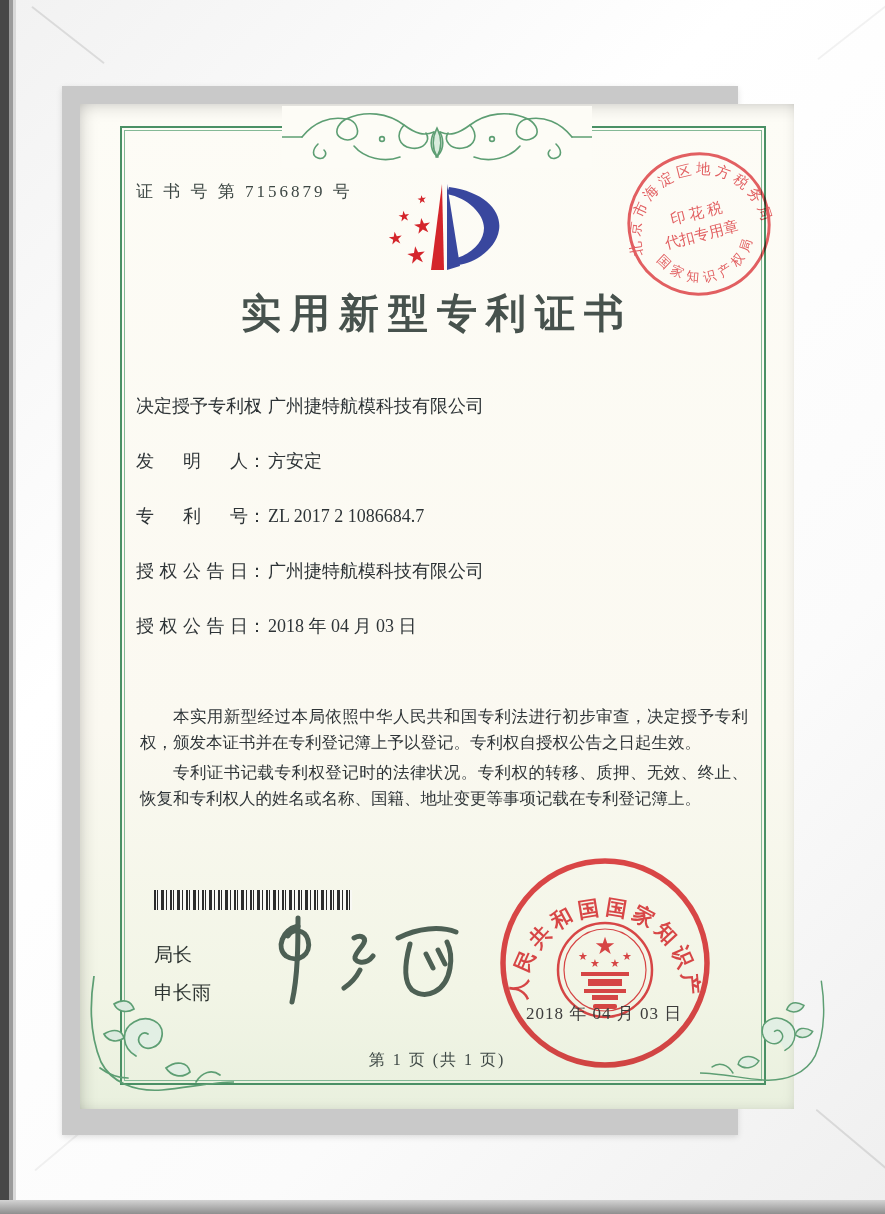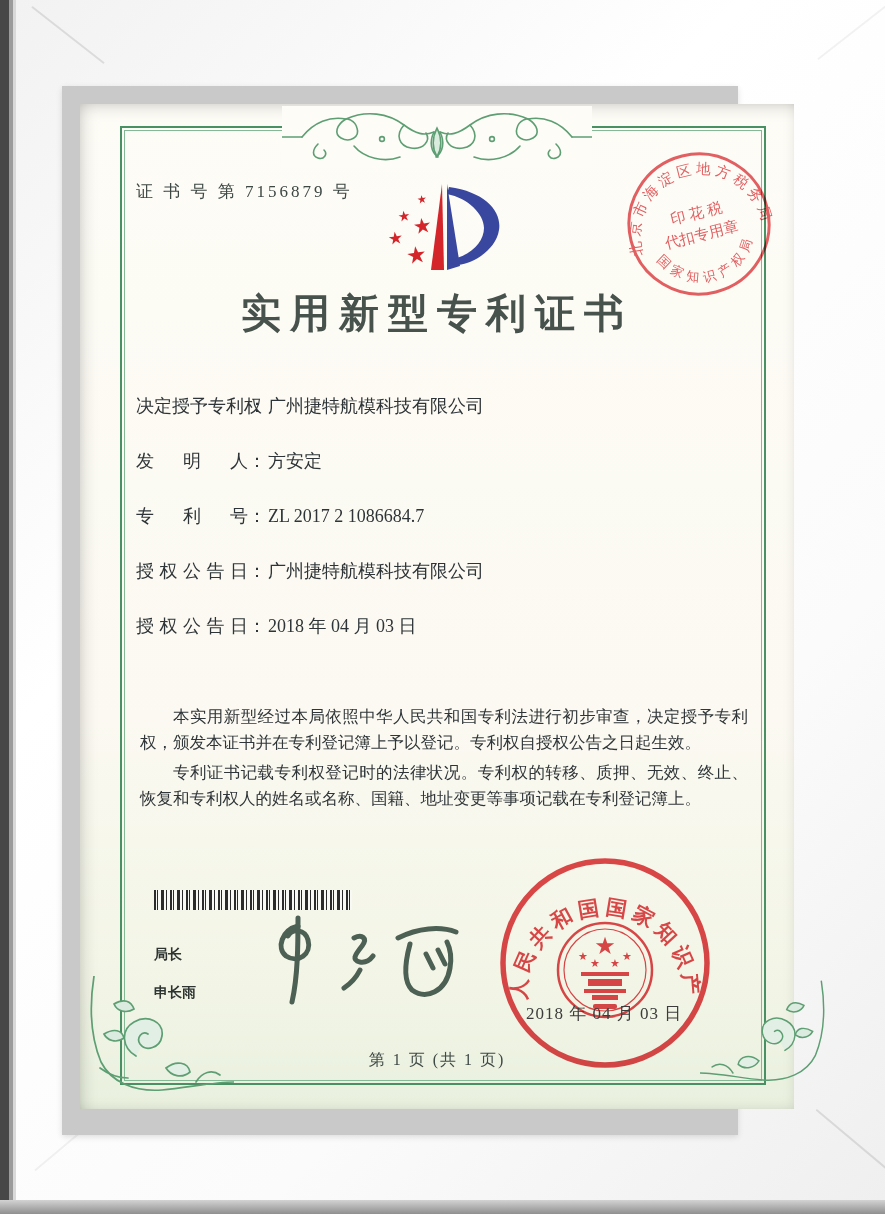--- a/index.html
+++ b/index.html
@@ -46,21 +46,21 @@
   .fields{position:absolute;left:56px;top:292px;right:36px;font-size:18px;color:#2e3437;}
   .frow{height:20px;line-height:20px;margin-bottom:35px;white-space:nowrap;}
   .flabel{display:inline-block;width:112px;text-align:justify;text-align-last:justify;}
   .fsep{display:inline-block;margin-right:2px;}
   .paras{position:absolute;left:56px;top:596px;width:616px;font-size:16.5px;line-height:26px;
     text-align:justify;color:#2f3538;}
   .paras p{margin:4px;text-indent:2em;}
   
   .barcode{position:absolute;left:74px;top:786px;width:198px;height:20px;
     background:repeating-linear-gradient(90deg,#2b2b2b 0 2px,#f8f8f4 2px 3px,#2b2b2b 3px 4px,#f8f8f4 4px 7px,#2b2b2b 7px 10px,#f8f8f4 10px 12px,#2b2b2b 12px 13px,#f8f8f4 13px 16px);}
-  .sig-block{position:absolute;left:74px;top:832px;font-size:14px;font-weight:700;color:#2d3431;line-height:38px;}
+  .sig-block{position:absolute;left:74px;top:832px;font-size:19px;font-weight:400;color:#2d3431;line-height:38px;}
   .signature{position:absolute;left:168px;top:798px;width:232px;height:112px;}
   .page-footer{position:absolute;left:0;right:0;top:946px;text-align:center;font-size:16px;
     letter-spacing:2px;color:#3f4946;}
   svg text{font-family:"Liberation Serif", serif;}
 </style>
 </head>
 <body>
 
 <div class="scene">
   <div class="frame">

